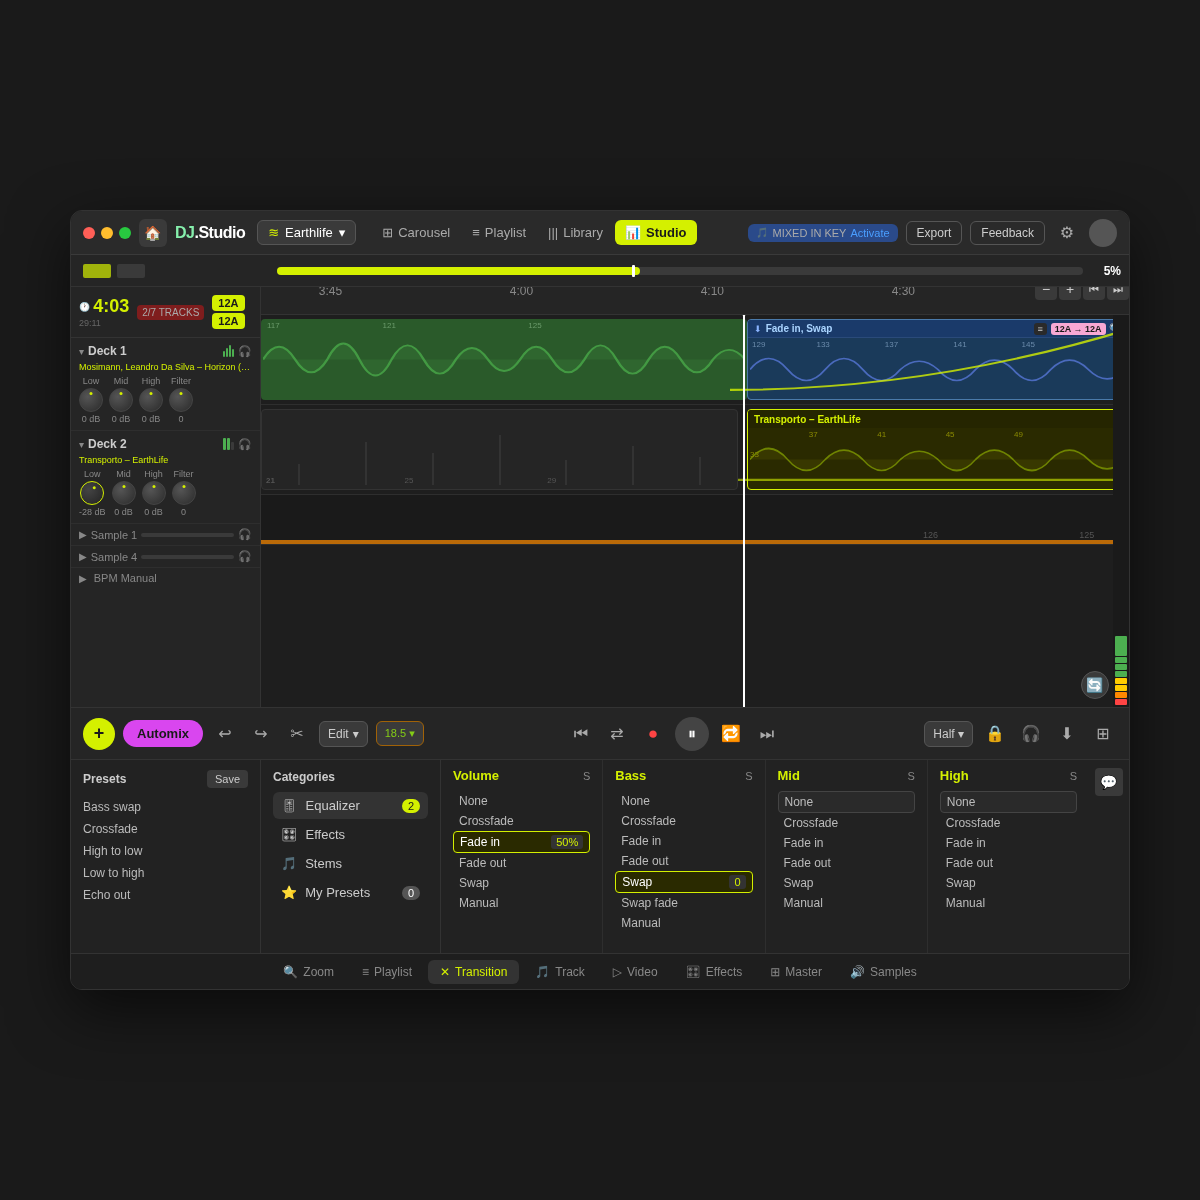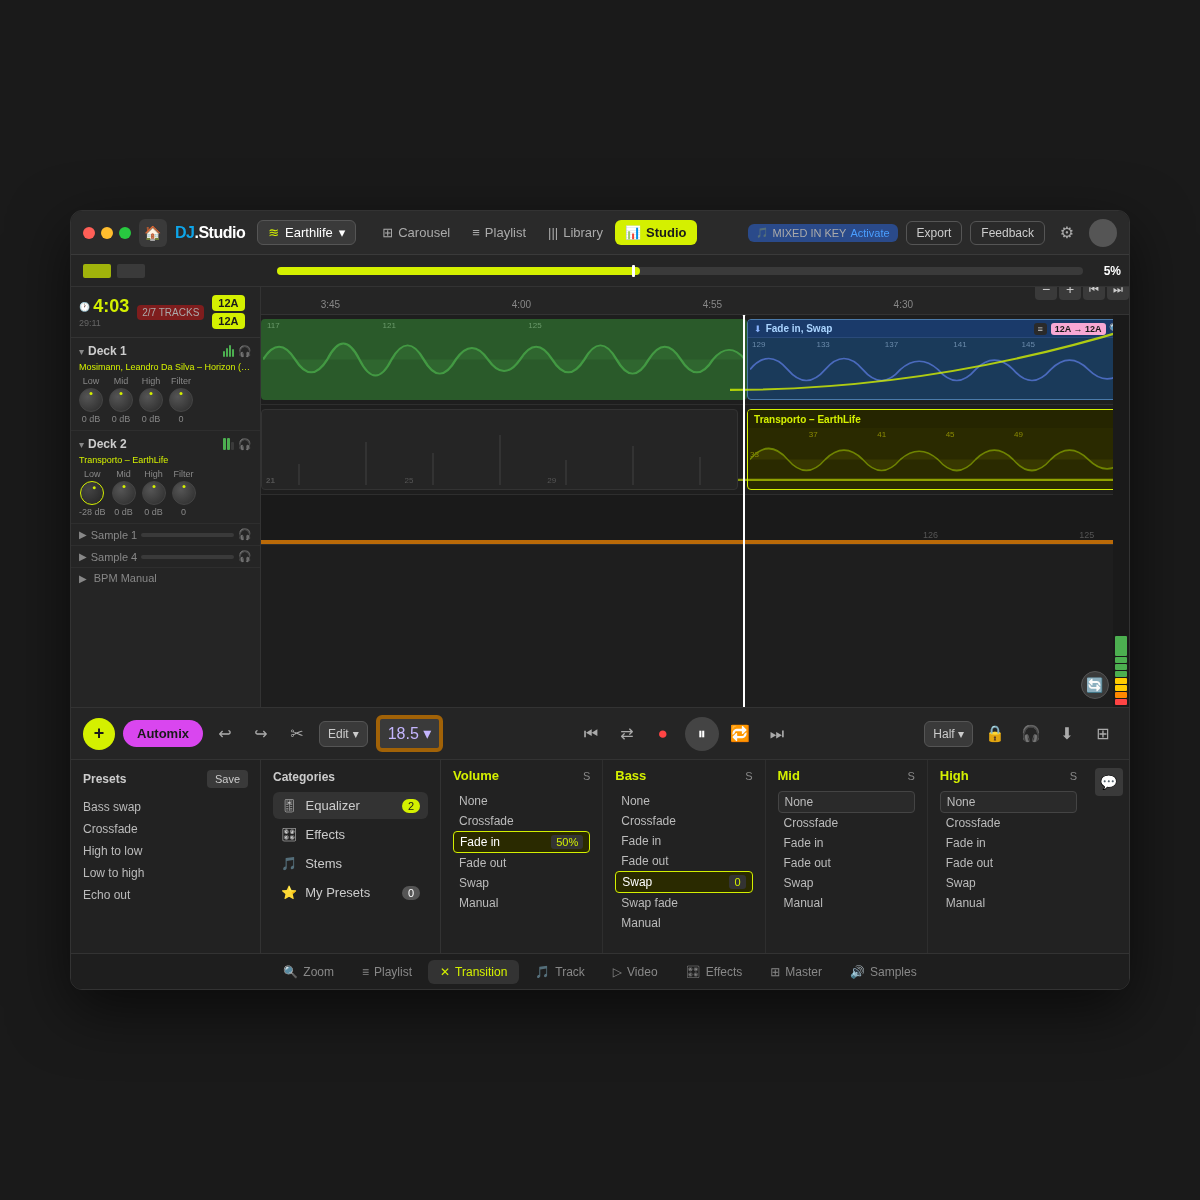--- a/index.html
+++ b/index.html
@@ -47,21 +47,21 @@
       cursor: pointer;
       display: flex; align-items: center; justify-content: center;
       font-size: 14px;
     }
     .app-logo {
       font-size: 16px;
       font-weight: 800;
       color: #fff;
       letter-spacing: -0.5px;
     }
-    .app-logo span { color: #0ea5e9; }
+    .app-logo span { color: #86efac; }
     .project-selector {
       background: #3a3a3a;
       border: 1px solid #555;
       border-radius: 6px;
       color: #fff;
       padding: 4px 10px;
       font-size: 13px;
       display: flex; align-items: center; gap: 6px;
       cursor: pointer;
       margin-left: 4px;
@@ -355,25 +355,25 @@
       border: 1px solid #555;
       color: #ccc;
       padding: 5px 8px;
       border-radius: 6px;
       font-size: 12px;
       cursor: pointer;
       display: flex; align-items: center; gap: 4px;
     }
     .bpm-dropdown {
       background: #3a3a3a;
-      border: 4px solid #a16207;
-      color: #c4b5fd;
+      border: 1px solid #a16207;
+      color: #84cc16;
       padding: 5px 8px;
       border-radius: 6px;
-      font-size: 16px;
+      font-size: 11px;
       cursor: pointer;
     }
     .half-dropdown {
       background: #3a3a3a;
       border: 1px solid #555;
       color: #ccc;
       padding: 5px 8px;
       border-radius: 6px;
       font-size: 12px;
       cursor: pointer;
@@ -535,24 +535,24 @@
       border-top: 8px solid white;
     }
     .timeline-numbers {
       display: flex;
       align-items: center;
       position: relative;
       height: 28px;
     }
     .t-num {
       position: absolute;
-      font-size: 10px;
+      font-size: 12px;
       color: #888;
       transform: translateX(-50%);
-      bottom: 0;
+      bottom: 12px;
     }
     .zoom-btn {
       background: #3a3a3a;
       border: none;
       color: #ccc;
       width: 22px; height: 22px;
       border-radius: 4px;
       cursor: pointer;
       font-size: 14px;
       display: flex; align-items: center; justify-content: center;
@@ -758,21 +758,21 @@
         <div class="timeline-numbers" style="flex:1;position:relative;">
 
           <div style="position:absolute;right:0;top:-4px;display:flex;gap:2px;z-index:5;">
             <button class="zoom-btn">−</button>
             <button class="zoom-btn">+</button>
             <button class="zoom-btn" style="font-size:11px;">⏮</button>
             <button class="zoom-btn" style="font-size:11px;">⏭</button>
           </div>
           <span class="t-num" style="left:8%">3:45</span>
           <span class="t-num" style="left:30%">4:00</span>
-          <span class="t-num" style="left:52%">4:55</span>
+          <span class="t-num" style="left:52%">4:10</span>
           <span class="t-num" style="left:74%">4:30</span>
         </div>
       </div>
 
       <div style="flex:1;position:relative;overflow:hidden;">
 
         <div class="track-lane" style="position:relative;">
 
           <div class="waveform-block waveform-bg-green" style="left:0;right:44%;top:4px;bottom:4px;">
             <div style="width:100%;height:100%;display:flex;align-items:center;overflow:hidden;padding:2px;">

